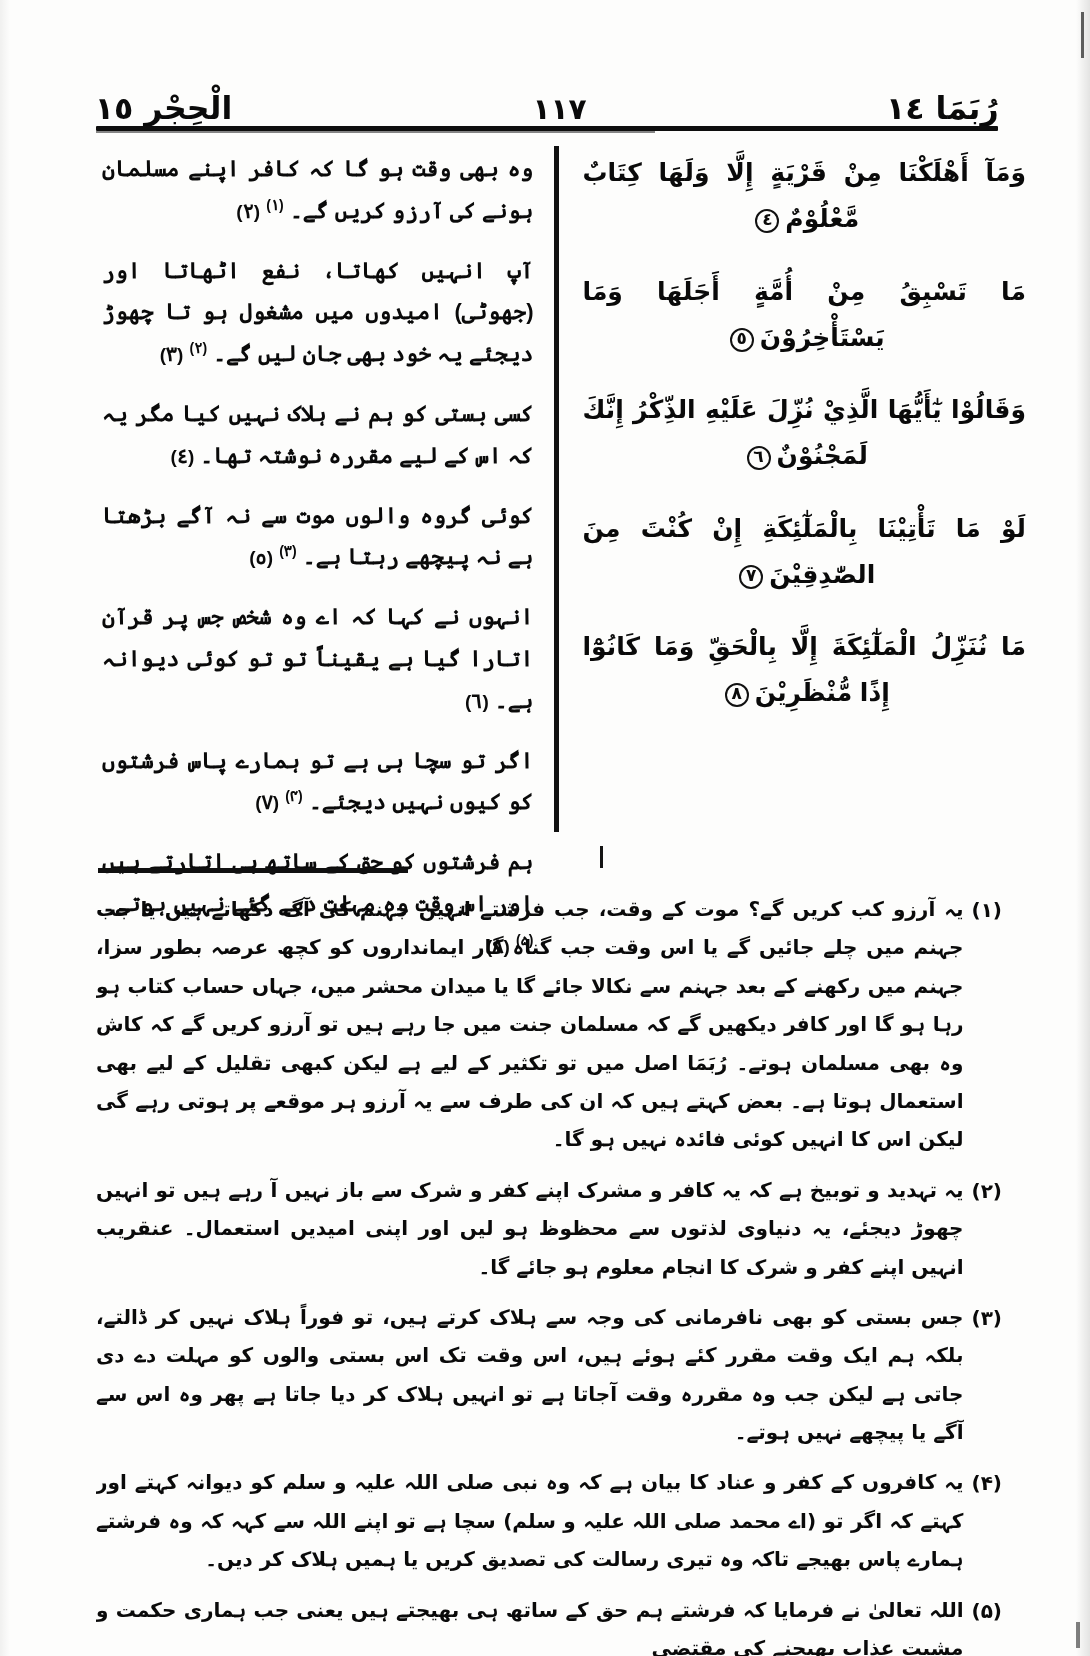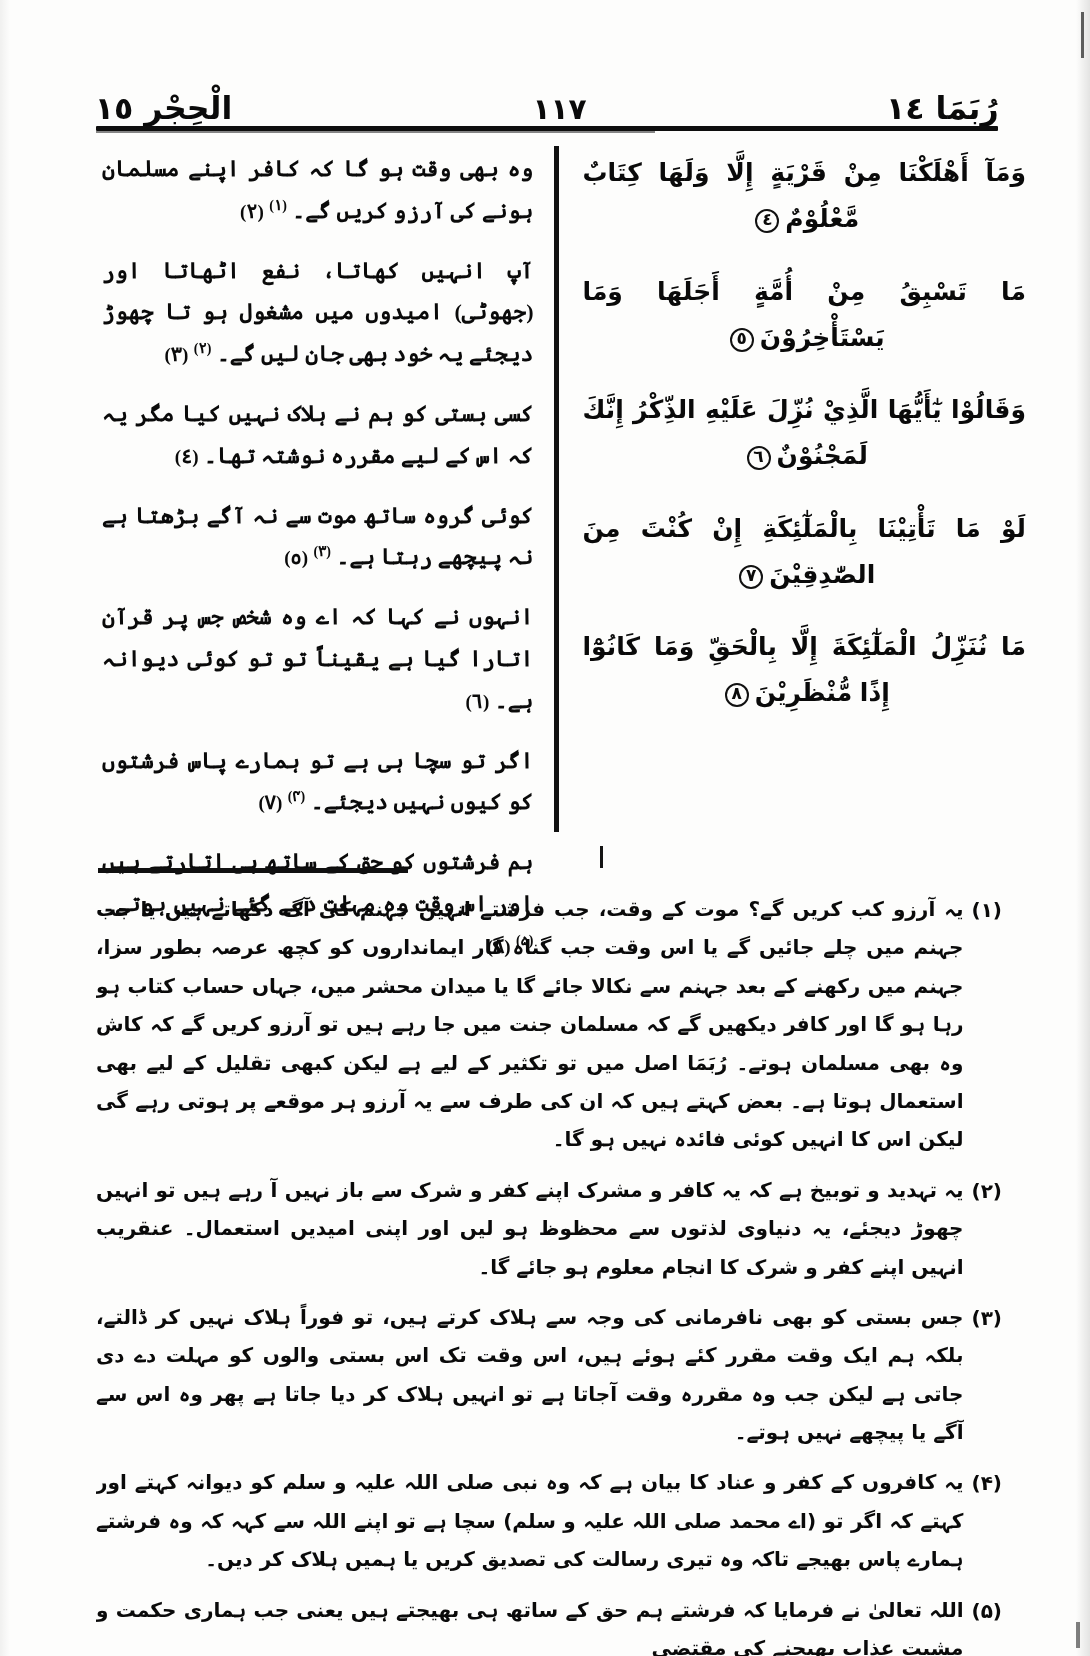--- a/index.html
+++ b/index.html
@@ -92,21 +92,21 @@
   .ayah .marker{
     display:inline-block;
     font-size:17px;font-weight:700;
     border:2px solid #111;border-radius:50%;
     width:20px;height:20px;line-height:17px;text-align:center;
     margin:0 6px;vertical-align:2px;
   }
 
   .trans{
     direction:rtl;text-align:justify;
-    font-family:Liberation Serif, serif;
+    font-family:Liberation Sans, sans-serif;
     font-size:22px;line-height:1.9;font-weight:600;
   }
   .trans .sup{
     font-size:14px;vertical-align:super;font-weight:700;
   }
   .trans .vnum{
     font-size:19px;font-weight:700;
   }
 
   
@@ -188,21 +188,21 @@
         <span>آپ انہیں کھاتا، نفع اٹھاتا اور (جھوٹی) امیدوں میں مشغول ہو تا چھوڑ دیجئے یہ خود بھی جان لیں گے۔</span>
         <span class="sup">(۲)</span>
         <span class="vnum">(٣)</span>
       </div>
       <div class="trans">
         <span>کسی بستی کو ہم نے ہلاک نہیں کیا مگر یہ کہ اس کے لیے مقررہ نوشتہ تھا۔</span>
         <span class="sup"></span>
         <span class="vnum">(٤)</span>
       </div>
       <div class="trans">
-        <span>کوئی گروہ ساتھ موت سے نہ آگے بڑھتا ہے نہ پیچھے رہتا ہے۔</span>
+        <span>کوئی گروہ والوں موت سے نہ آگے بڑھتا ہے نہ پیچھے رہتا ہے۔</span>
         <span class="sup">(۳)</span>
         <span class="vnum">(٥)</span>
       </div>
       <div class="trans">
         <span>انہوں نے کہا کہ اے وہ شخص جس پر قرآن اتارا گیا ہے یقیناً تو تو کوئی دیوانہ ہے۔</span>
         <span class="sup"></span>
         <span class="vnum">(٦)</span>
       </div>
       <div class="trans">
         <span>اگر تو سچا ہی ہے تو ہمارے پاس فرشتوں کو کیوں نہیں دیجئے۔</span>

